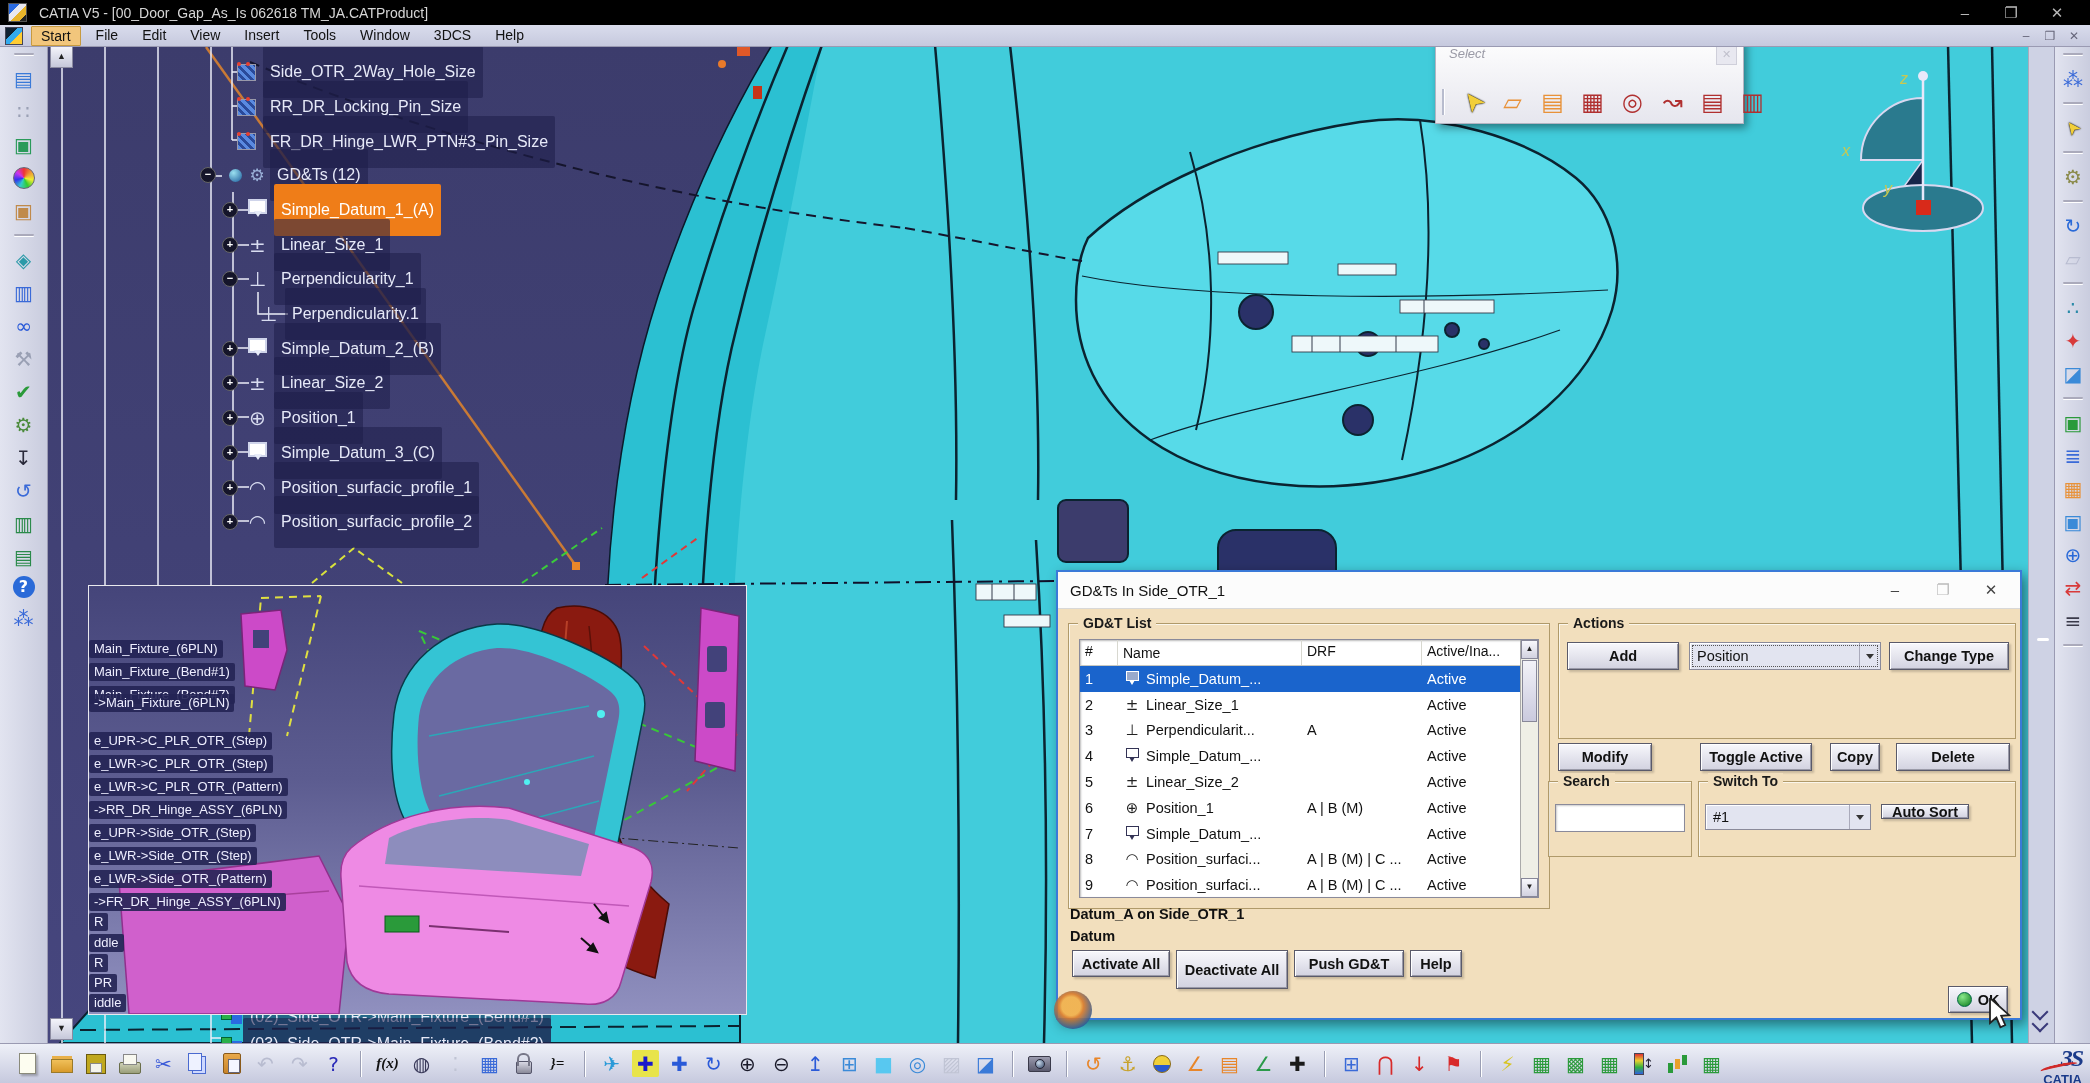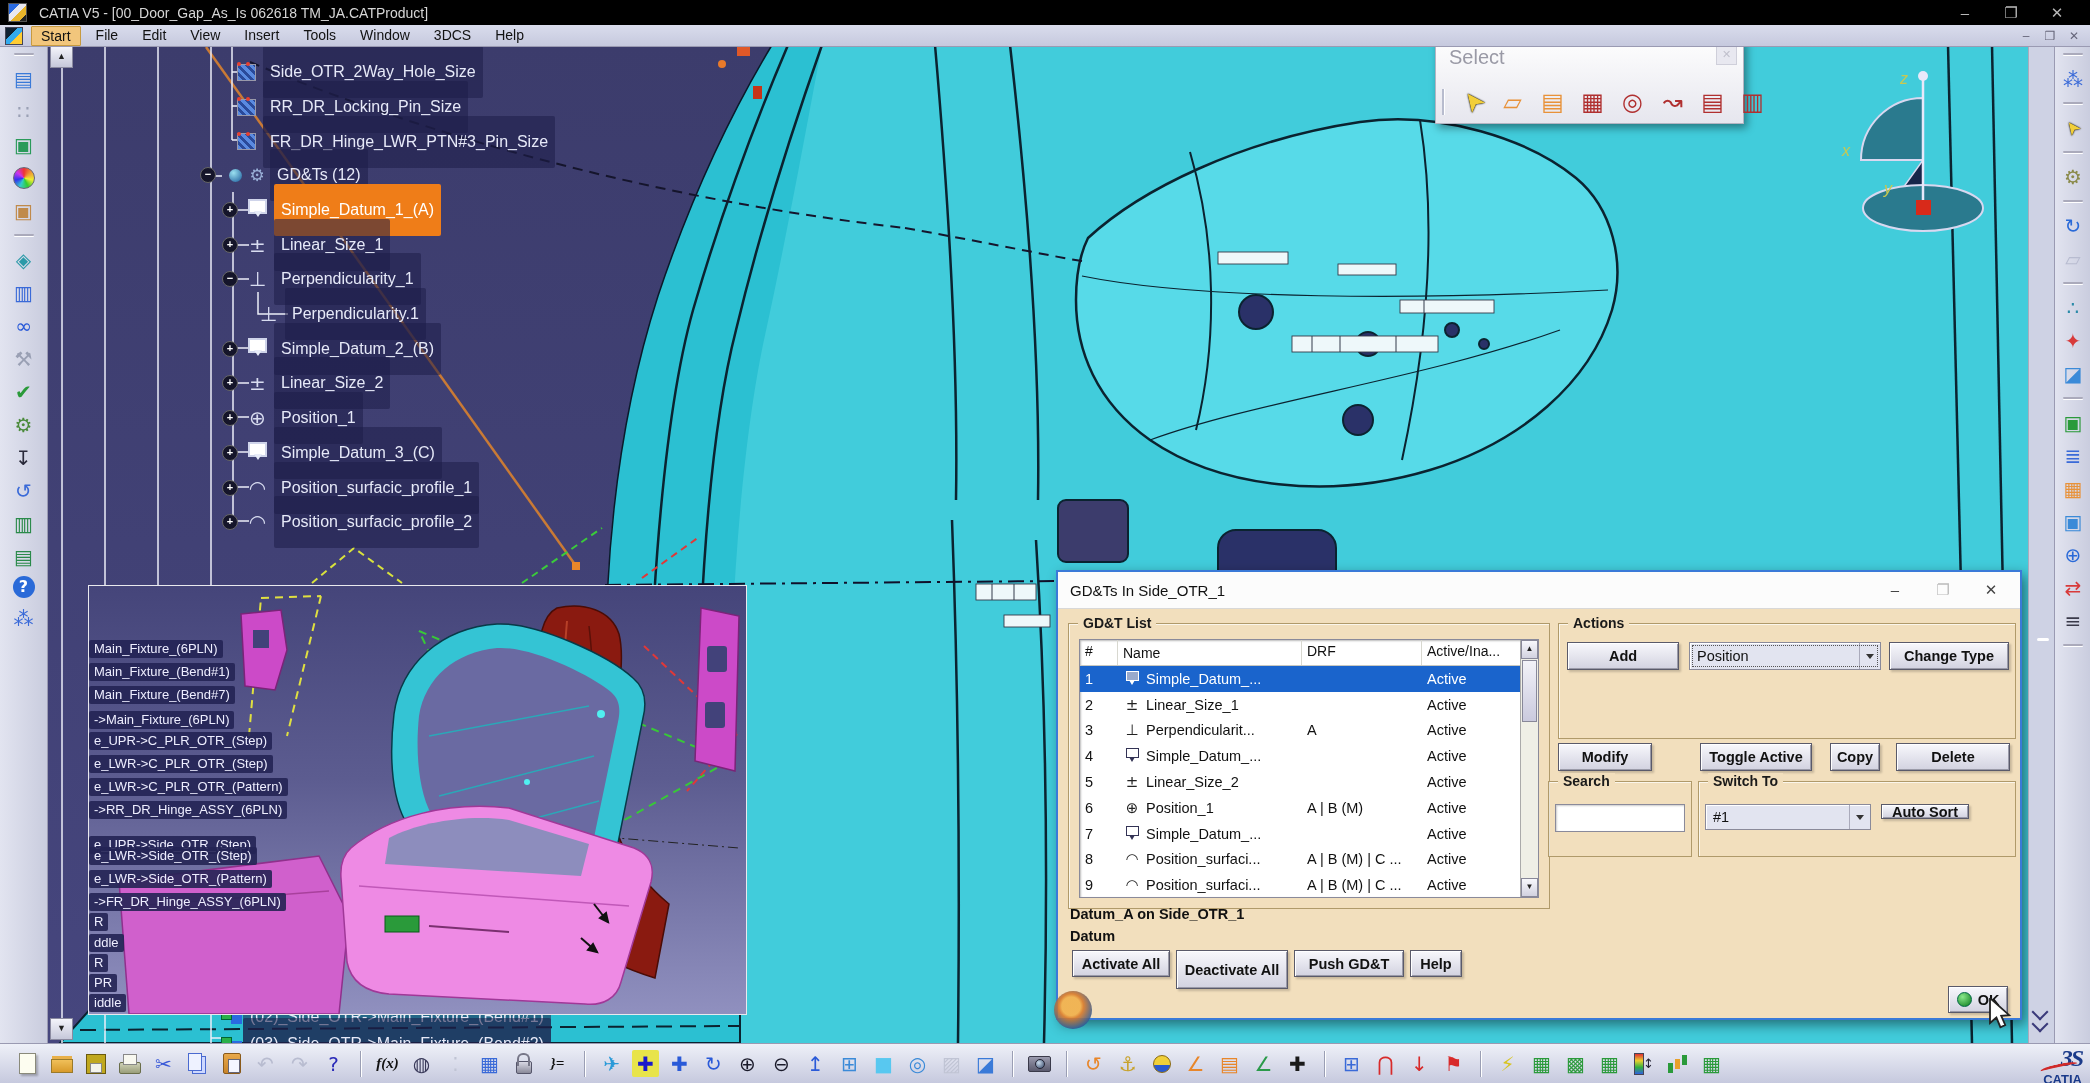--- a/index.html
+++ b/index.html
@@ -75,21 +75,21 @@
   .ti-gear{color:#9ab0d8;font-size:17px;width:18px;}
 
   
   #inset{left:88px;top:585px;width:657px;height:428px;border:1px solid #e9e9ee;box-sizing:content-box;overflow:hidden;z-index:30;
          background:linear-gradient(180deg,#45457a 0%,#5c5c90 45%,#9090bf 100%);}
   .chip{position:absolute;left:0;background:rgba(36,36,84,.9);color:#eef;font-size:13px;line-height:16px;padding:1px 5px;border-radius:2px;white-space:nowrap;}
 
   
   #select-tb{left:1435px;top:38px;width:307px;height:84px;background:linear-gradient(#fefefe,#e6e6ee);border:1px solid #b4b4c2;z-index:45;
      box-shadow:3px 4px 8px rgba(0,0,0,.4);}
-  #select-title{color:#9a9aa6;font-size:20px;position:absolute;left:13px;top:7px;}
+  #select-title{color:#9a9aa6;font-size:13px;position:absolute;left:13px;top:7px;font-style:italic;}
   #select-close{position:absolute;right:6px;top:6px;width:19px;height:18px;background:#e8e8f0;border:1px solid #cfcfda;color:#c0c0cc;font-size:11px;text-align:center;line-height:17px;}
   #select-icons{position:absolute;left:6px;bottom:6px;display:flex;align-items:center;gap:9px;}
   #select-grip{width:2px;height:26px;background:#b8bcce;box-shadow:1px 0 0 #fff;margin-right:4px;}
   #select-icons .tbi{width:31px;height:31px;font-size:24px;}
   #select-icons .tbi-cursor::before{font-size:26px;}
 
   
   #dialog{left:1056px;top:570px;width:966px;height:450px;border:2px solid #3a7ad8;background:#f2dfbd;z-index:40;box-sizing:border-box;
           box-shadow:4px 5px 12px rgba(0,0,0,.45);}
   #dlg-title{height:36px;background:#fcfcfc;display:flex;align-items:center;border-bottom:1px solid #d8d8d8;}
@@ -400,26 +400,26 @@
       <path d="M505,318 l14,18" fill="none"></path>
         <polygon points="519,336 511,332 517,327"></polygon>
       <path d="M492,352 l16,14" fill="none"></path>
         <polygon points="508,366 499,364 504,358"></polygon>
     </g>
   </svg>
   <div id="inset-chips">
       <div class="chip" style="top: 54px;">Main_Fixture_(6PLN)</div>
       <div class="chip" style="top: 77px;">Main_Fixture_(Bend#1)</div>
       <div class="chip" style="top: 100px;">Main_Fixture_(Bend#7)</div>
-      <div class="chip" style="top: 125px;">-&gt;Main_Fixture_(6PLN)</div>
+      <div class="chip" style="top: 108px;">-&gt;Main_Fixture_(6PLN)</div>
       <div class="chip" style="top: 146px;">e_UPR-&gt;C_PLR_OTR_(Step)</div>
       <div class="chip" style="top: 169px;">e_LWR-&gt;C_PLR_OTR_(Step)</div>
       <div class="chip" style="top: 192px;">e_LWR-&gt;C_PLR_OTR_(Pattern)</div>
       <div class="chip" style="top: 215px;">-&gt;RR_DR_Hinge_ASSY_(6PLN)</div>
-      <div class="chip" style="top: 250px;">e_UPR-&gt;Side_OTR_(Step)</div>
+      <div class="chip" style="top: 238px;">e_UPR-&gt;Side_OTR_(Step)</div>
       <div class="chip" style="top: 261px;">e_LWR-&gt;Side_OTR_(Step)</div>
       <div class="chip" style="top: 284px;">e_LWR-&gt;Side_OTR_(Pattern)</div>
       <div class="chip" style="top: 307px;">-&gt;FR_DR_Hinge_ASSY_(6PLN)</div>
       <div class="chip" style="top: 327px;">R</div>
       <div class="chip" style="top: 348px;">ddle</div>
       <div class="chip" style="top: 368px;">R</div>
       <div class="chip" style="top: 388px;">PR</div>
       <div class="chip" style="top: 408px;">iddle</div>
     </div>
 </div>

